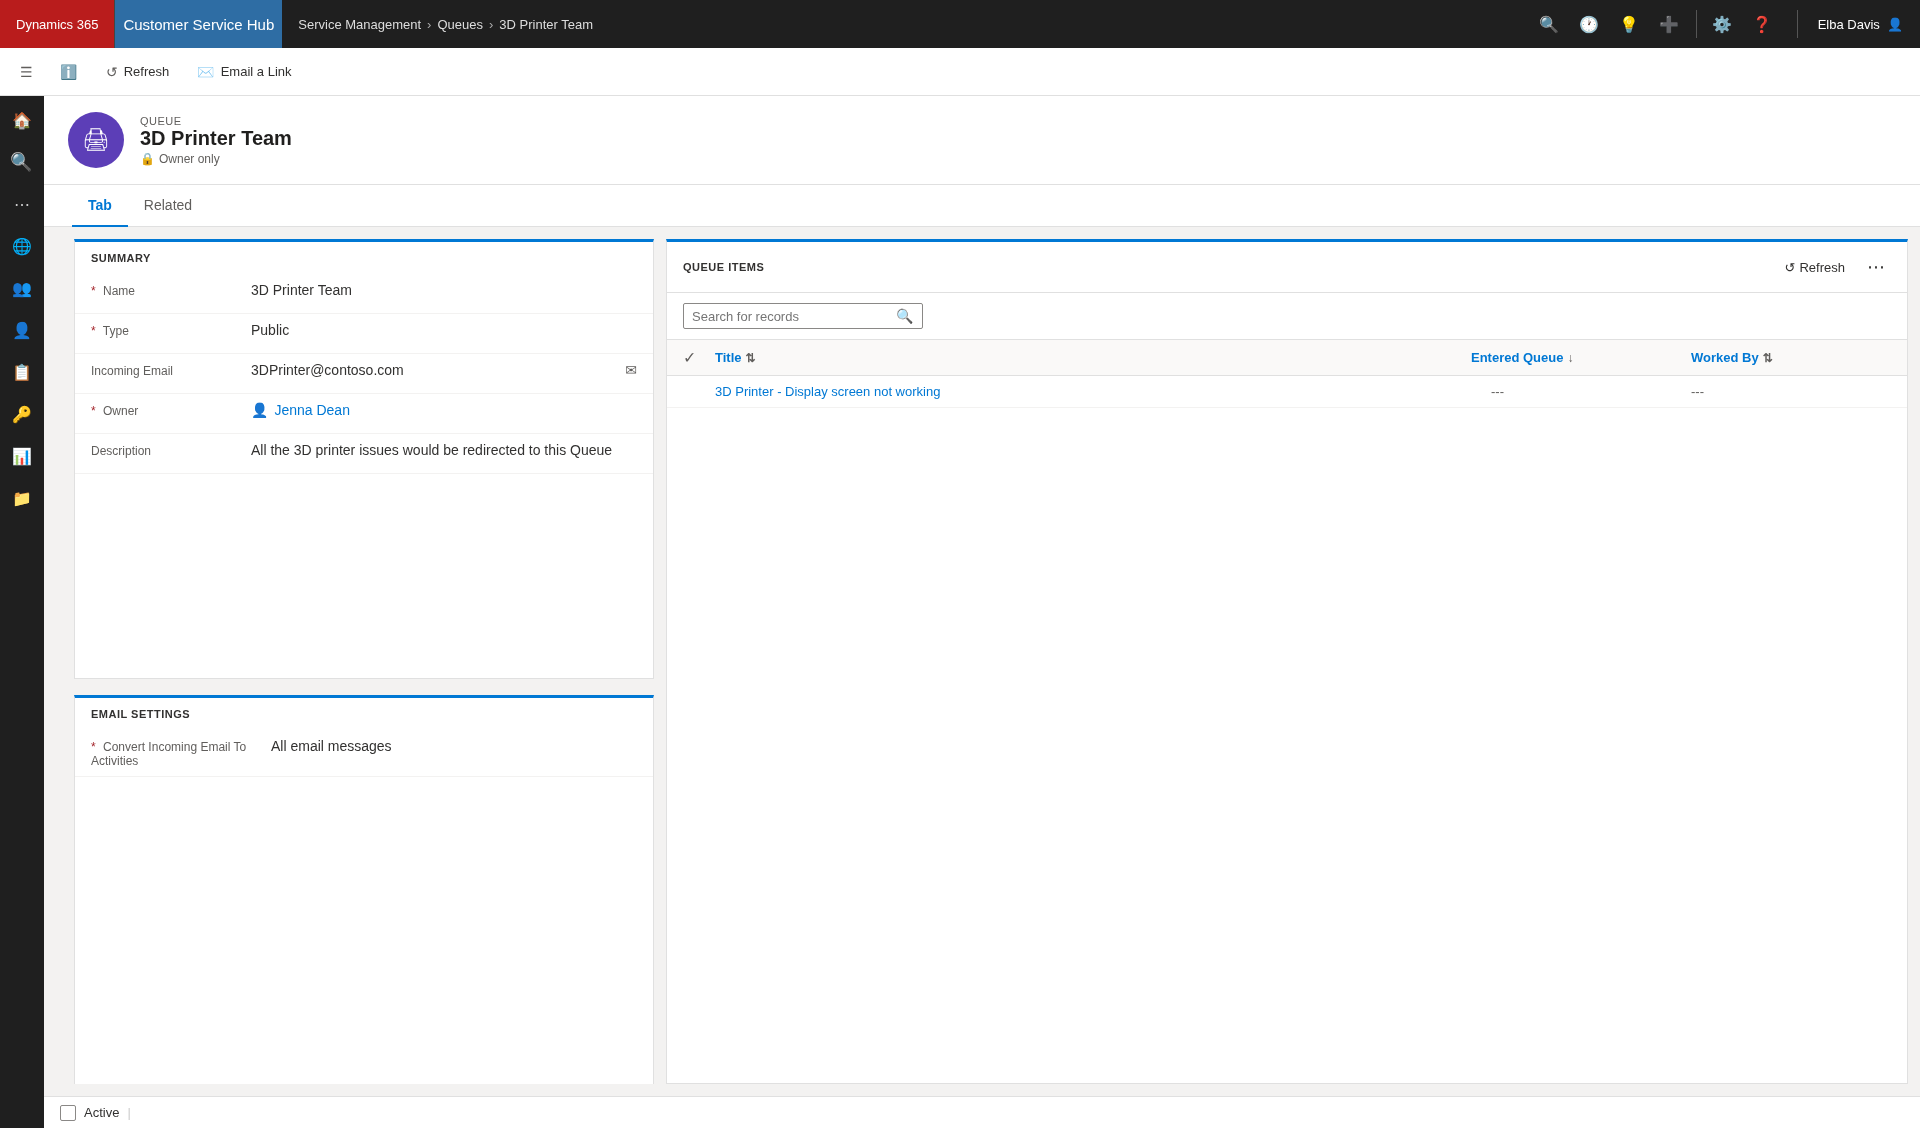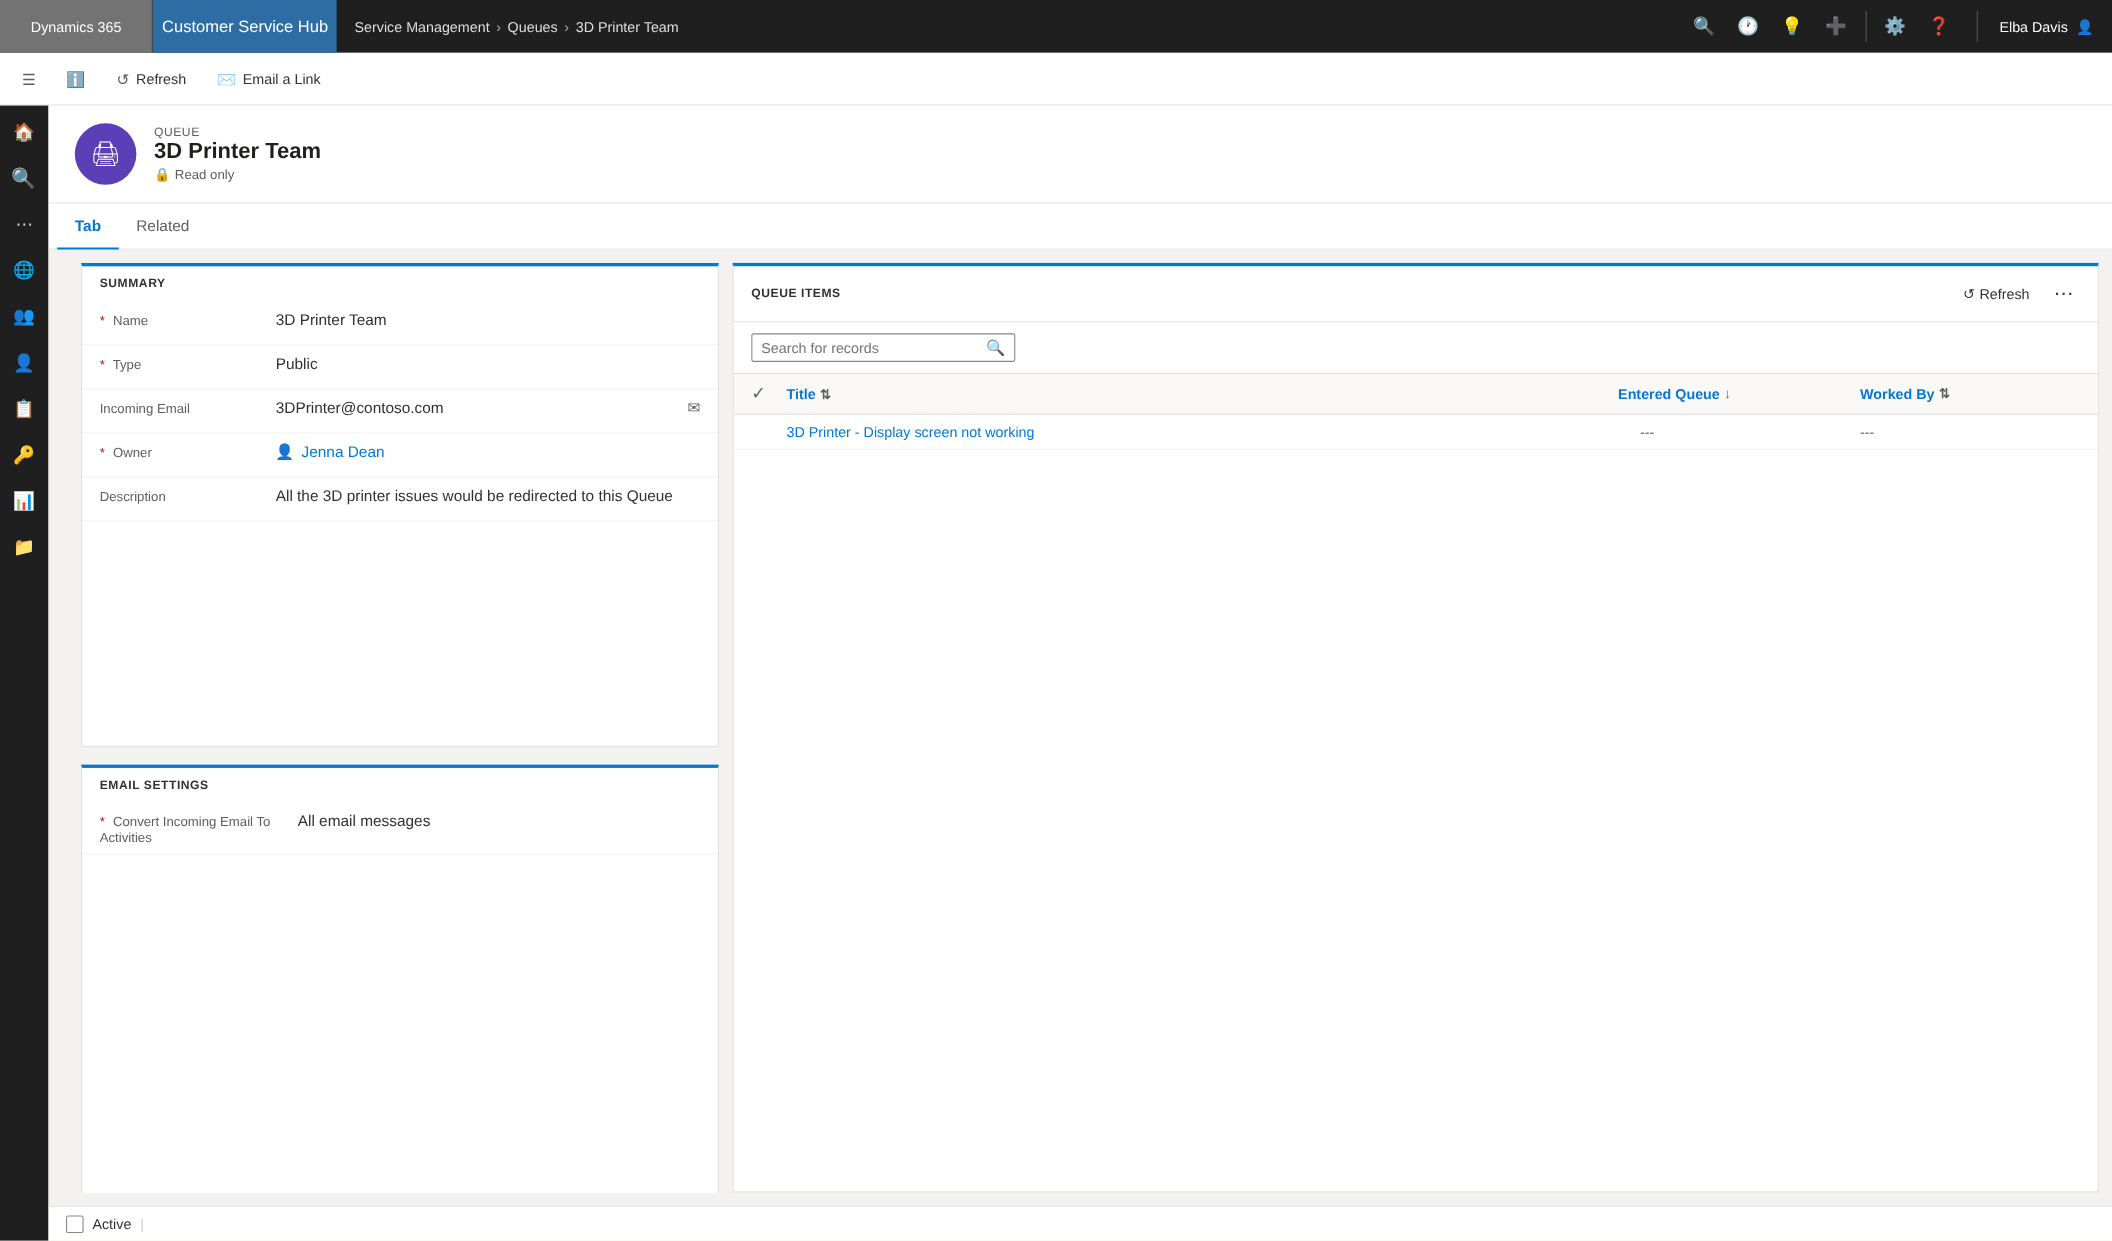--- a/index.html
+++ b/index.html
@@ -8,22 +8,22 @@
     
     .top-nav {
       display: flex;
       align-items: center;
       background: #1f1f1f;
       height: 48px;
       color: #fff;
       padding: 0;
     }
     .top-nav .dynamics-logo {
-      background: #737373;
-      padding: 0 28px;
+      background: #b91c1c;
+      padding: 0 16px;
       font-size: 13px;
       color: #fff;
       white-space: nowrap;
       height: 48px;
       display: flex;
       align-items: center;
       border-right: 1px solid #444;
     }
     .top-nav .app-name {
       background: #2e6da4;
@@ -168,21 +168,21 @@
       align-items: center;
       gap: 4px;
       margin-top: 2px;
     }
 
     
     .tabs-bar {
       background: #fff;
       display: flex;
       border-bottom: 1px solid #e0e0e0;
-      padding: 0 8px;
+      padding: 0 28px;
       text-align: center;
     }
     .tab-item {
       padding: 12px 16px;
       font-size: 14px;
       cursor: pointer;
       color: #605e5c;
       border-bottom: 2px solid transparent;
       margin-bottom: -1px;
     }
@@ -464,21 +464,21 @@
 
     <div class="record-header">
       <div class="record-avatar">
         <span>🖨</span>
       </div>
       <div class="record-info">
         <div class="record-type">QUEUE</div>
         <div class="record-title">3D Printer Team</div>
         <div class="record-status">
           <span>🔒</span>
-          <span>Read only</span>
+          <span>Owner only</span>
         </div>
       </div>
     </div>
 
     <div class="tabs-bar">
       <div class="tab-item active">Tab</div>
       <div class="tab-item">Related</div>
     </div>
 
     <div class="body-area">

